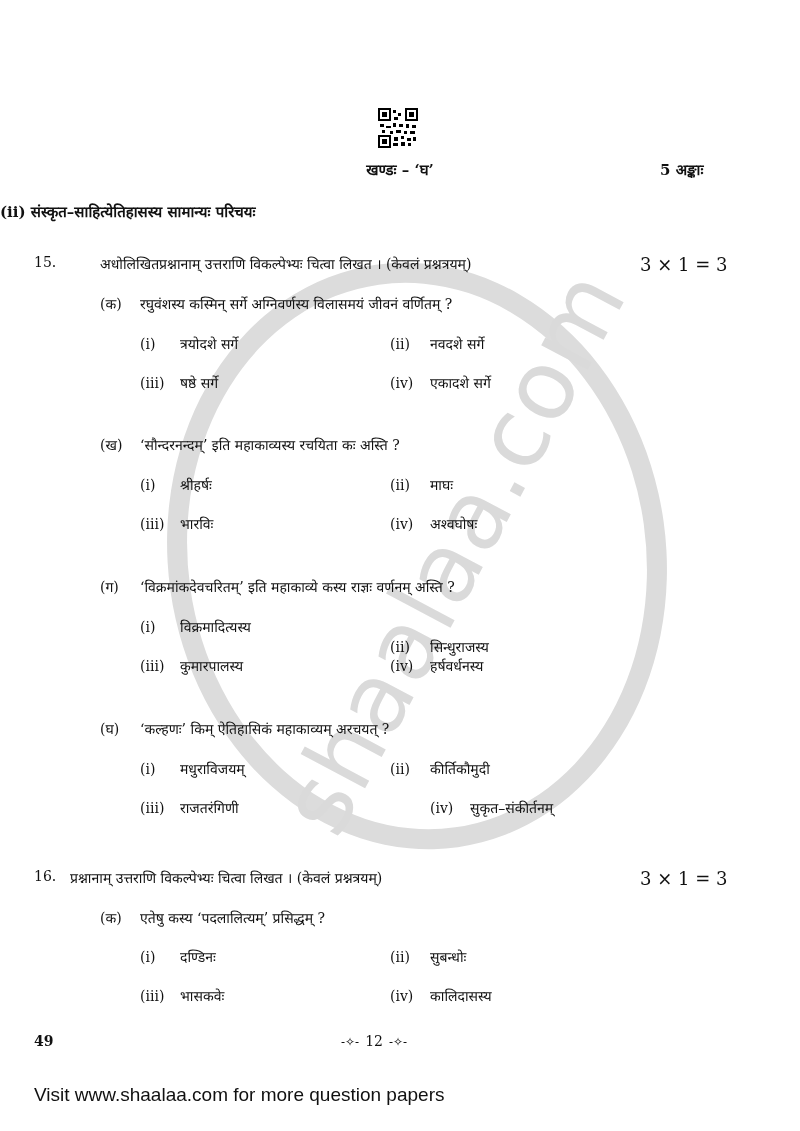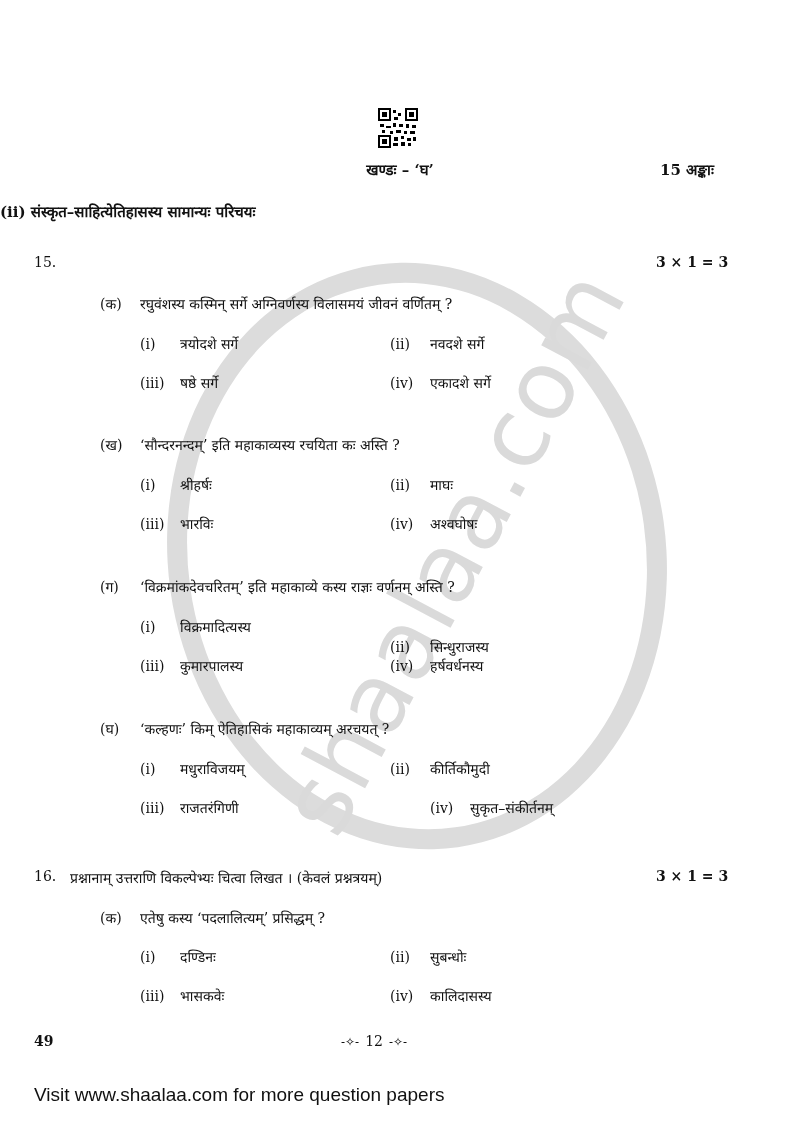--- a/index.html
+++ b/index.html
@@ -19,21 +19,21 @@
       transform: rotate(-62deg); transform-origin: 50% 50%; z-index: 0; letter-spacing: 1px;
     }
     .content { position: absolute; left: 0; top: 16px; width: 800px; height: 1131px; z-index: 1; }
     .qr { left: 378px; top: 92px; width: 40px; height: 40px; }
     .section-heading { left: 0; width: 800px; top: 143px; text-align: center; font-weight: bold; font-size: 15px; }
     .marks-total { left: 660px; top: 143px; font-weight: bold; font-size: 15px; }
     .subheading { left: 0; width: 800px; top: 185px; text-align: left; font-weight: bold; font-size: 15px; }
     .qline { font-size: 14px; }
     .qnum { left: 34px; }
     .qtext { left: 100px; }
-    .qmarks { left: 640px; font-weight: bold; font-size: 14px; margin-left: 16px; }
+    .qmarks { left: 640px; font-weight: normal; font-size: 18px; }
     .sub-label { left: 100px; }
     .sub-text { left: 140px; }
     .opt { font-size: 14px; }
     .opt-label { display: inline-block; width: 40px; }
     .footer-num { left: 34px; top: 1017px; font-weight: bold; font-size: 14px; }
     .page-num { left: 335px; top: 1017px; font-weight: normal; font-size: 14px; }
     .ornament { display: inline-block; font-size: 12px; margin: 0 6px; }
     .visit { left: 34px; top: 1068px; font-family: "Liberation Sans", "DejaVu Sans", sans-serif; font-size: 19px; color: #111; }
   </style>
 </head>
@@ -69,24 +69,25 @@
     <rect x="16" y="29" width="4" height="4" fill="#000"></rect>
       <rect x="23" y="28" width="3" height="3" fill="#000"></rect>
     <rect x="29" y="30" width="4" height="3" fill="#000"></rect>
       <rect x="35" y="29" width="3" height="4" fill="#000"></rect>
     <rect x="15" y="35" width="5" height="3" fill="#000"></rect>
       <rect x="23" y="34" width="4" height="4" fill="#000"></rect>
     <rect x="30" y="35" width="3" height="3" fill="#000"></rect>
   </svg>
 
   <div class="abs section-heading">खण्डः – ‘घ’</div>
-  <div class="abs marks-total">15 अङ्काः</div>
+  <div class="abs marks-total">5 अङ्काः</div>
   <div class="abs subheading">(ii) संस्कृत–साहित्येतिहासस्य सामान्यः परिचयः</div>
 
   <div class="abs qline qnum" style="top:238px;">15.</div>
+  <div class="abs qline qtext" style="top:238px;">अधोलिखितप्रश्नानाम् उत्तराणि विकल्पेभ्यः चित्वा लिखत । (केवलं प्रश्नत्रयम्)</div>
   <div class="abs qmarks" style="top:238px;">3 × 1 = 3</div>
 
   <div class="abs qline sub-label" style="top:278px;">(क)</div>
   <div class="abs qline sub-text" style="top:278px;">रघुवंशस्य कस्मिन् सर्गे अग्निवर्णस्य विलासमयं जीवनं वर्णितम् ?</div>
   <div class="abs opt" style="left:140px;top:318px;"><span class="opt-label">(i)</span><span>त्रयोदशे सर्गे</span></div>
   <div class="abs opt" style="left:390px;top:318px;"><span class="opt-label">(ii)</span><span>नवदशे सर्गे</span></div>
   <div class="abs opt" style="left:140px;top:357px;"><span class="opt-label">(iii)</span><span>षष्ठे सर्गे</span></div>
   <div class="abs opt" style="left:390px;top:357px;"><span class="opt-label">(iv)</span><span>एकादशे सर्गे</span></div>
 
   <div class="abs qline sub-label" style="top:419px;">(ख)</div>

